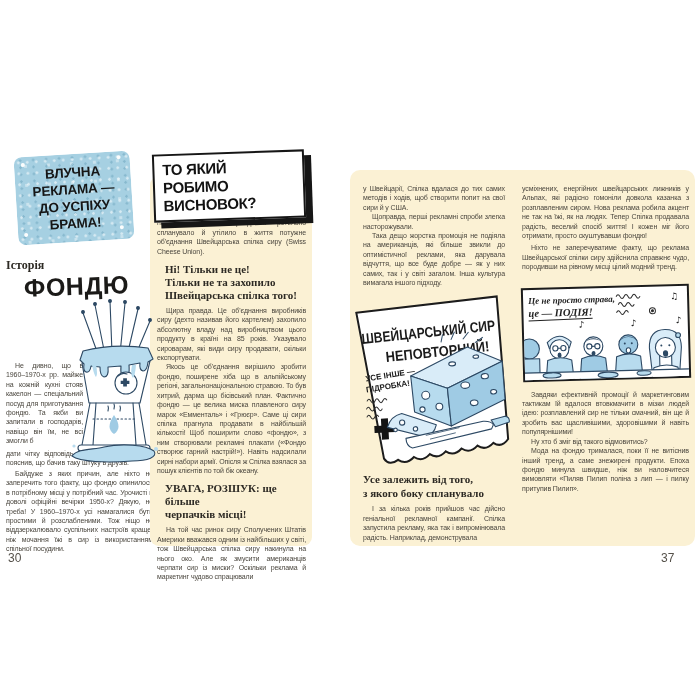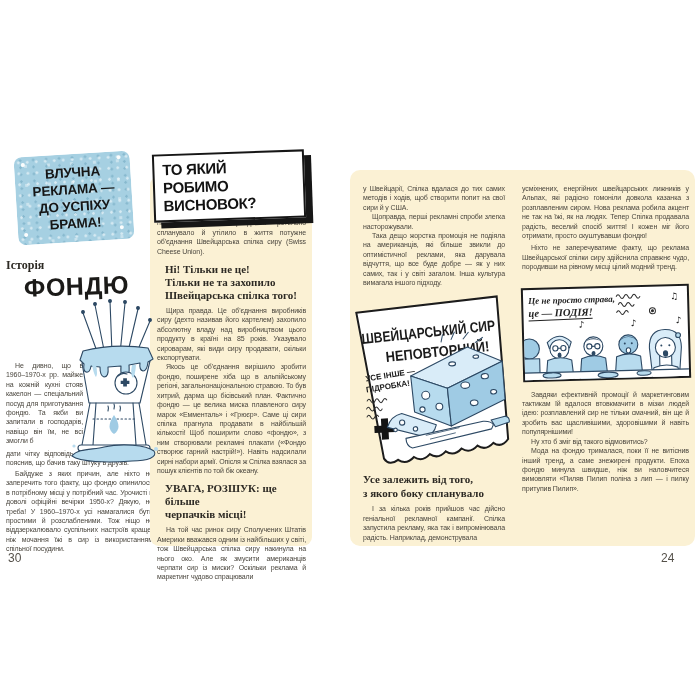--- a/index.html
+++ b/index.html
@@ -299,15 +299,15 @@
           <ellipse cx="122" cy="89" rx="7" ry="2.2" class="fillblue ln"></ellipse>
         </g>
       </svg>
     </div>
 
     <div class="body-text para ind">Завдяки ефективній промоції й маркетинговим тактикам їй вдалося втовкмачити в мізки людей ідею: розплавлений сир не тільки смачний, він ще й зробить вас щасливішими, здоровішими й навіть популярнішими!</div>
     <div class="body-text para ind">Ну хто б зміг від такого відмовитись?</div>
     <div class="body-text para ind">Мода на фондю трималася, поки її не витіснив інший тренд, а саме знежирені продукти. Епоха фондю минула швидше, ніж ви наловчитеся вимовляти «Пиляв Пилип поліна з лип — і пилку притупив Пилип».</div>
   </div>
 
-  <div class="pagenum pn-right">24</div>
+  <div class="pagenum pn-right">37</div>
 
 </div>
 
 </body></html>

